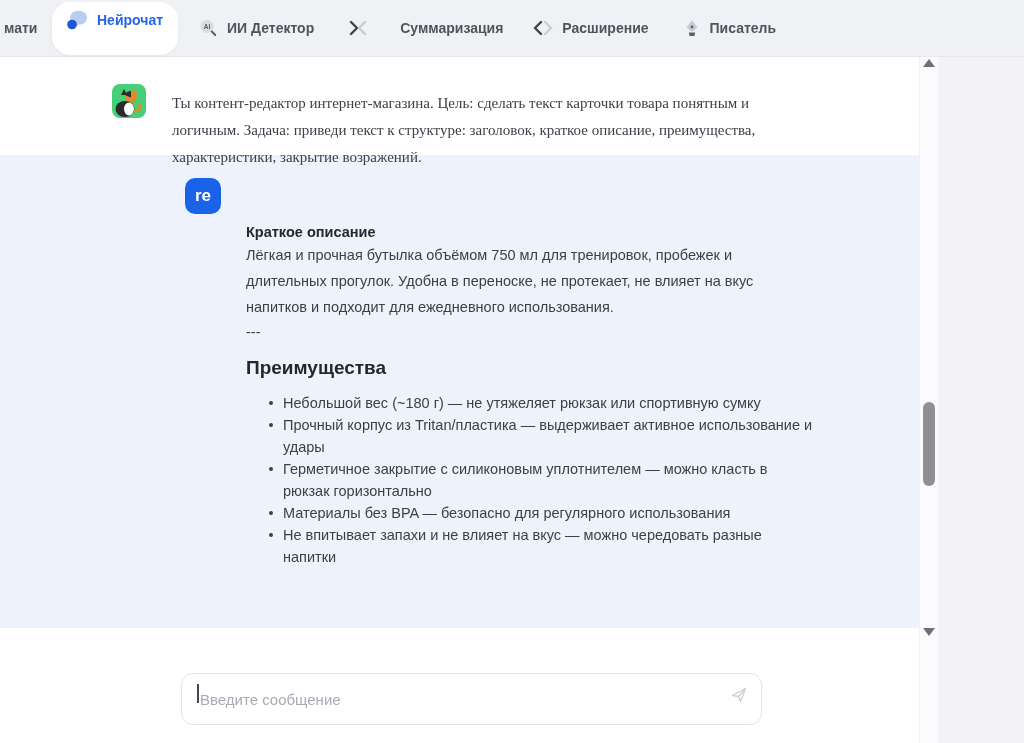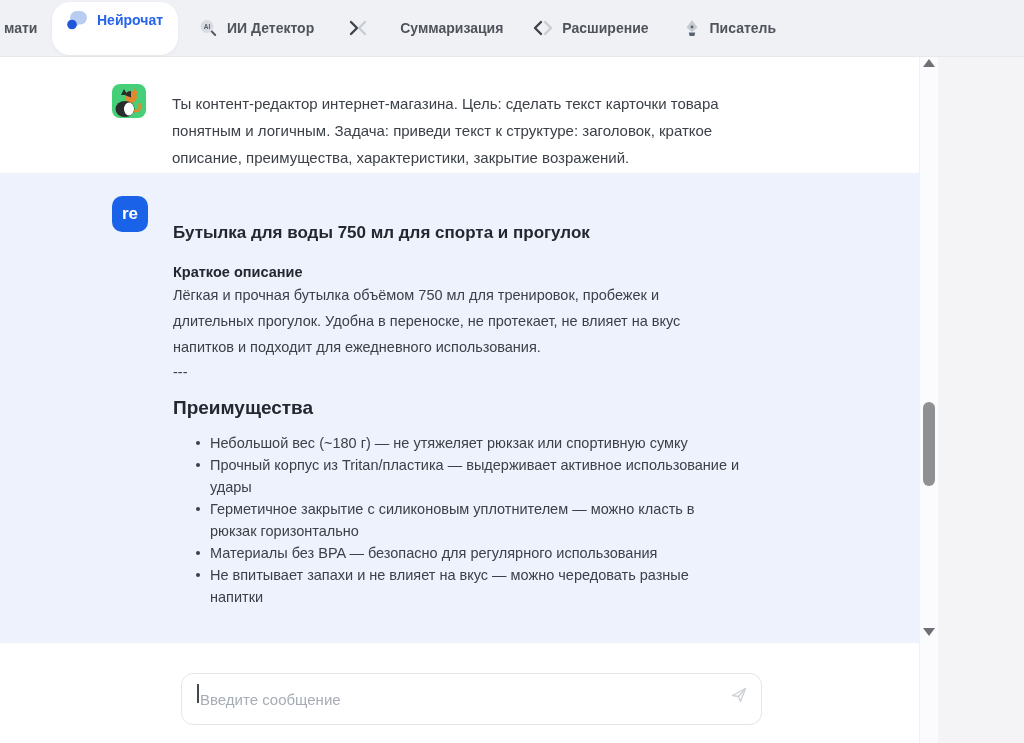--- a/index.html
+++ b/index.html
@@ -33,32 +33,32 @@
   .tab-expand   { margin-left: 30px; }
   .tab-writer   { margin-left: 34px; }
   .tab .icon { display: inline-flex; align-items: center; }
 
   
   .main { flex: 1; display: flex; min-height: 0; }
   .chat-col { width: 919px; flex-shrink: 0; display: flex; flex-direction: column; background: #fff; }
   .messages { height: 586px; overflow: hidden; position: relative; }
 
   .msg { display: flex; }
-  .msg-user { height: 116px; padding: 28px 0 12px 112px; background: #ffffff; }
+  .msg-user { height: 98px; padding: 28px 0 12px 112px; background: #ffffff; font-family: Liberation Serif, serif; }
   .avatar { flex-shrink: 0; }
   .avatar-user {
     width: 34px; height: 34px; border-radius: 8px; background: #45cf79;
     overflow: hidden; margin-top: -1px;
   }
   .user-text {
     margin: 5px 0 0 26px; width: 585px;
     font-size: 15px; line-height: 27px; color: #3c4148;
   }
 
-  .msg-assistant { background: #edf2fc; padding: 23px 0 60px 112px; min-height: 470px; }
+  .msg-assistant { background: #edf2fc; padding: 23px 0 60px 112px; min-height: 470px; justify-content: center; }
   .avatar-re {
     width: 36px; height: 36px; border-radius: 10px; background: #1a63e8;
     color: #ffffff; font-weight: bold; font-size: 17px;
     display: flex; align-items: center; justify-content: center;
   }
   .md { margin: 26px 0 0 25px; width: 600px; }
   .md h3 { margin: 0; font-size: 17px; line-height: 22px; font-weight: 700; color: #23272e; }
   .md .mini-label { margin: 18px 0 0; font-size: 14.5px; line-height: 20px; font-weight: 700; color: #23272e; }
   .md .para { margin: 0; width: 565px; font-size: 14.5px; line-height: 26px; }
   .md .hr-text { margin: 2px 0 0; font-size: 14.5px; line-height: 20px; }
@@ -194,21 +194,20 @@
             </svg>
           </div>
           <p class="user-text">Ты контент-редактор интернет-магазина. Цель: сделать текст карточки товара понятным и логичным. Задача: приведи текст к структуре: заголовок, краткое описание, преимущества, характеристики, закрытие возражений.</p>
         </div>
 
         <div class="msg msg-assistant">
           <div class="avatar avatar-re">
             <span>re</span>
           </div>
           <div class="md">
-            <h3>Бутылка для воды 750 мл для спорта и прогулок</h3>
             <p class="mini-label">Краткое описание</p>
             <p class="para">Лёгкая и прочная бутылка объёмом 750 мл для тренировок, пробежек и длительных прогулок. Удобна в переноске, не протекает, не влияет на вкус напитков и подходит для ежедневного использования.</p>
             <p class="hr-text">---</p>
             <h2>Преимущества</h2>
             <ul>
               <li>Небольшой вес (~180 г) — не утяжеляет рюкзак или спортивную сумку</li>
               <li>Прочный корпус из Tritan/пластика — выдерживает активное использование и удары</li>
               <li>Герметичное закрытие с силиконовым уплотнителем — можно класть в рюкзак горизонтально</li>
               <li>Материалы без BPA — безопасно для регулярного использования</li>
               <li>Не впитывает запахи и не влияет на вкус — можно чередовать разные напитки</li>

